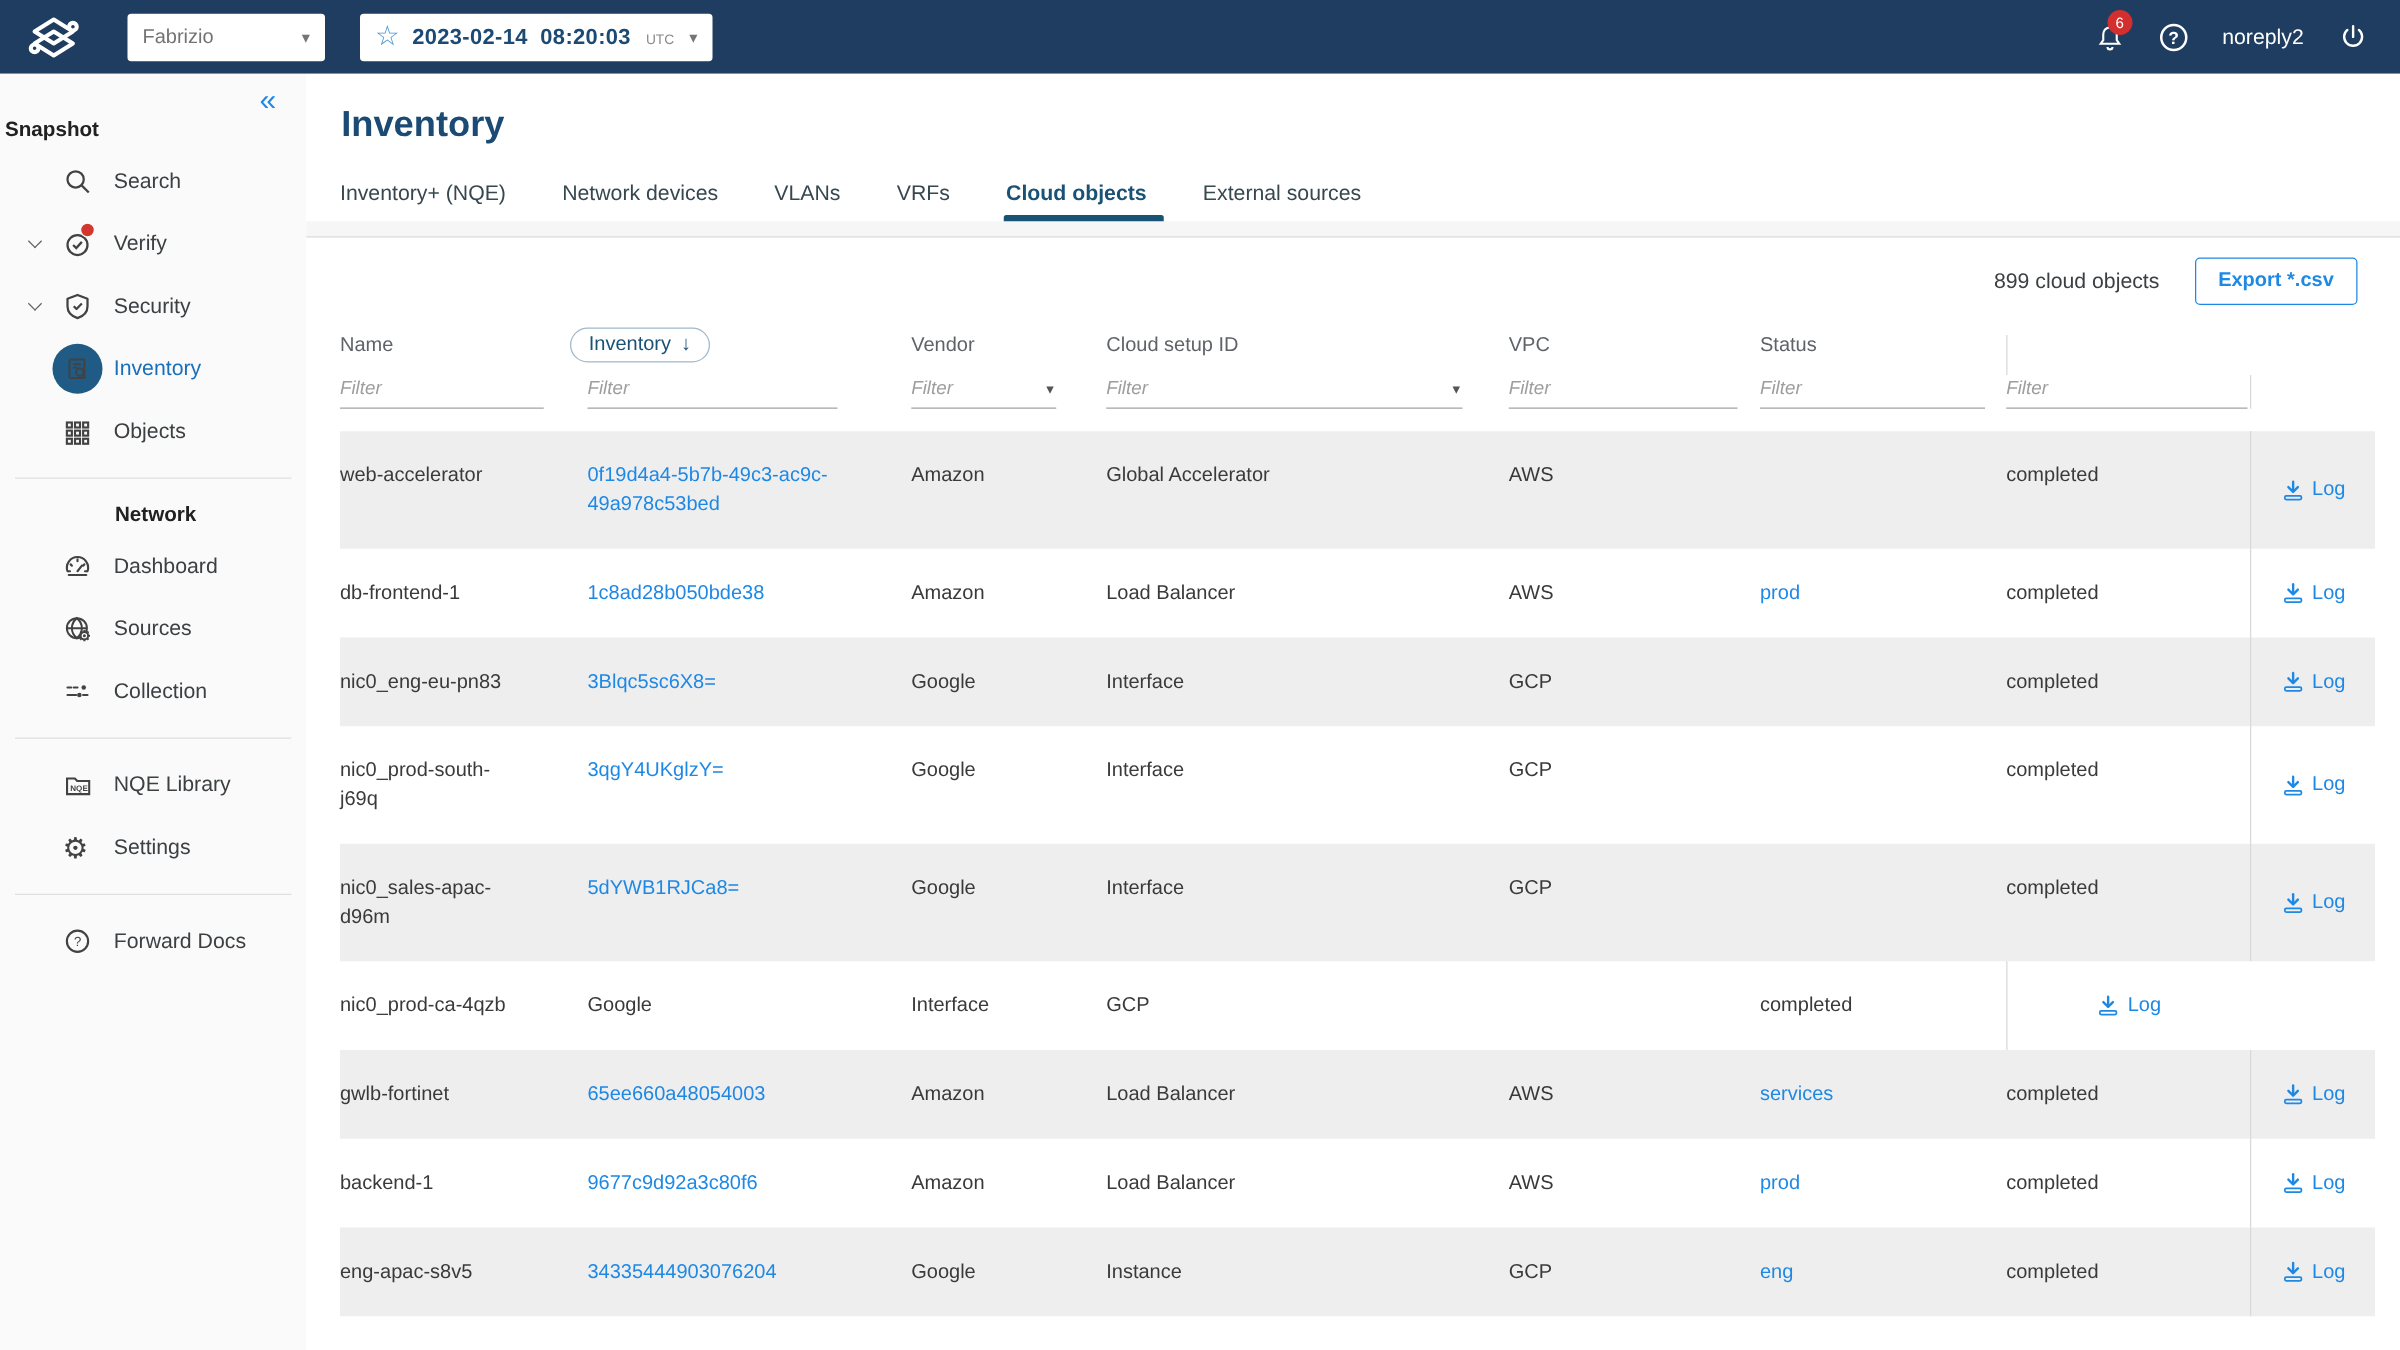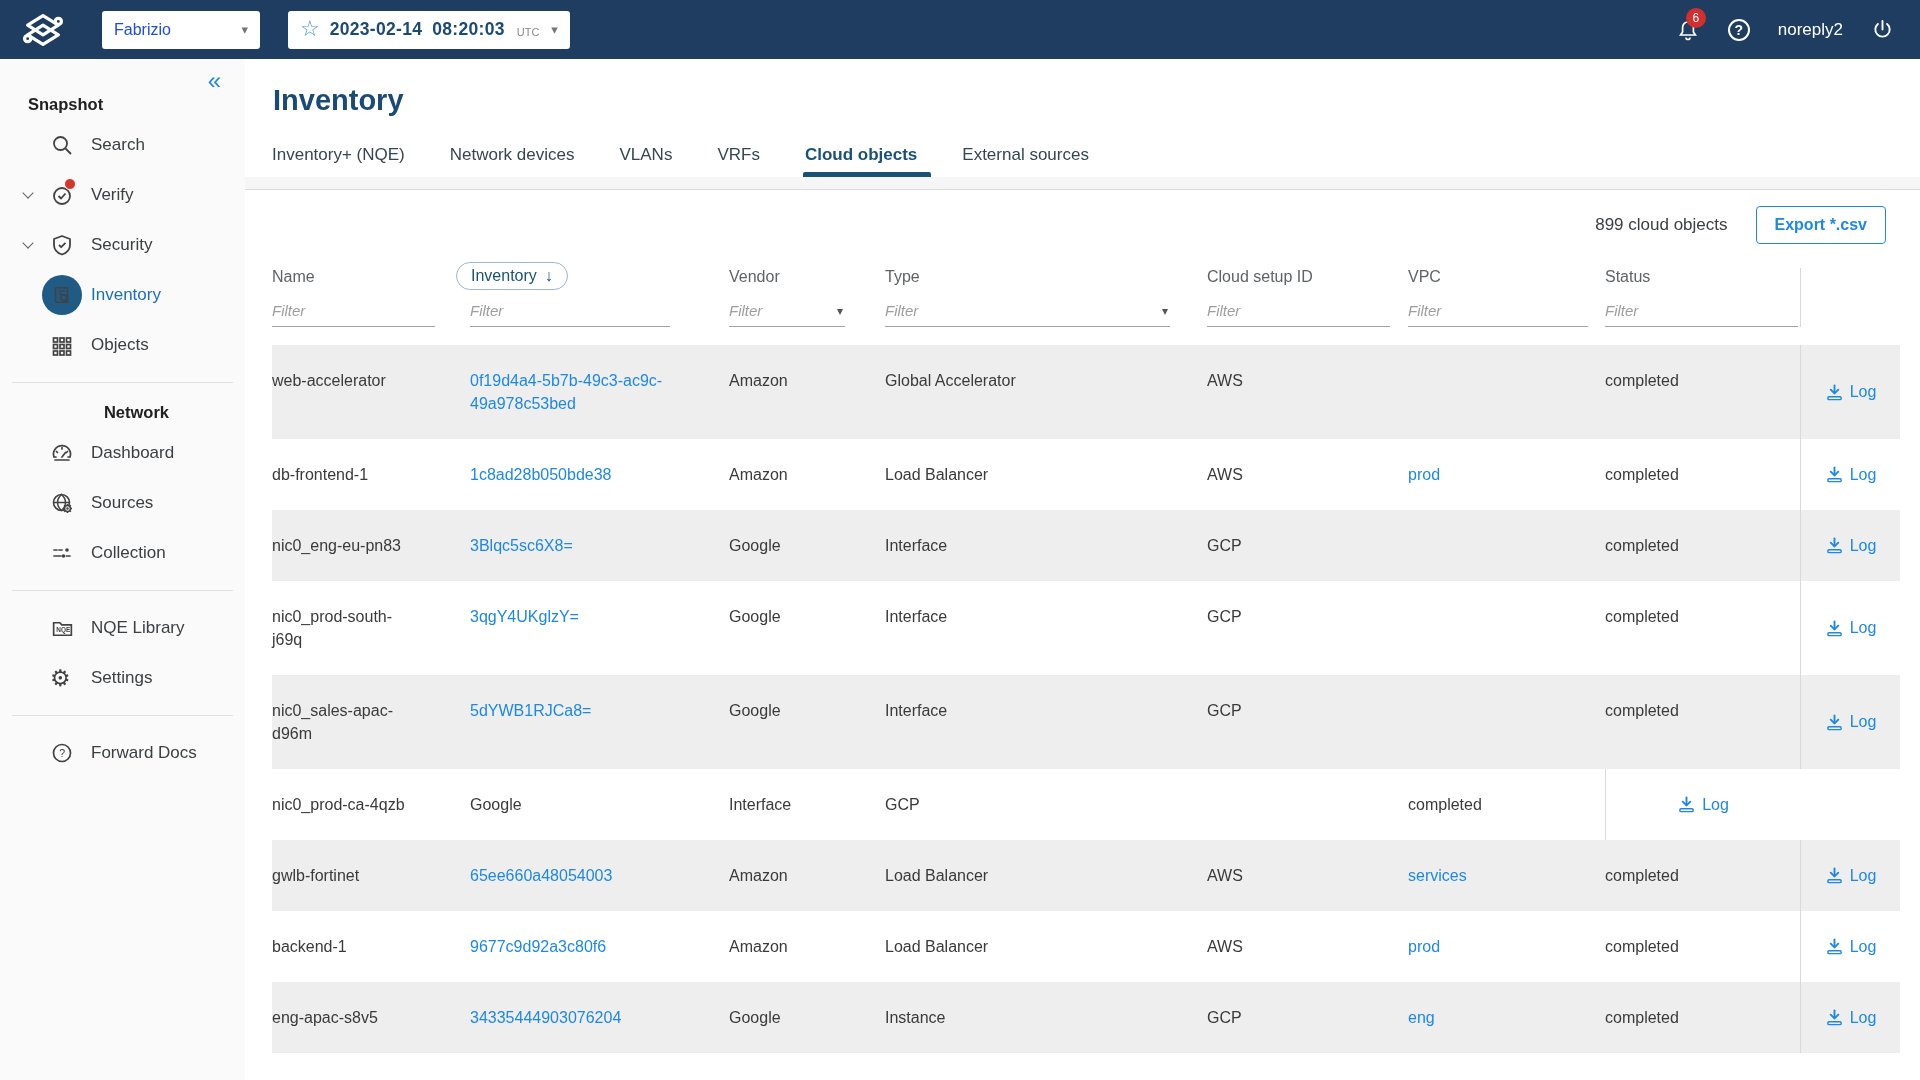--- a/index.html
+++ b/index.html
@@ -5,21 +5,21 @@
   * { margin:0; padding:0; box-sizing:border-box; }
   html,body { width:1920px; height:1080px; overflow:hidden; background:#fff;
               font-family:"Liberation Sans", sans-serif; }
 
   
   .topbar { height:59px; background:#1e3d60; display:flex; align-items:center; padding:0 26px 0 20px; }
   .logo { width:46px; height:46px; margin-right:36px; flex:none; }
   .selbox { background:#fff; border-radius:3px; height:38px; display:flex; align-items:center;
             padding:0 12px; cursor:pointer; }
   .netsel { width:158px; justify-content:space-between; }
-  .netsel .lbl { font-size:16px; color:#1d4ed8; }
+  .netsel .lbl { font-size:16px; color:#737373; }
   .caret { color:#757575; font-size:13px; line-height:1; }
   .snapbox { margin-left:28px; gap:10px; }
   .star { color:#4795d6; font-size:22px; line-height:1; margin-top:-2px; }
   .snapdate { font-size:17.5px; font-weight:700; color:#1b4a74; letter-spacing:.3px; }
   .tz { font-size:11px; color:#8a8a8a; font-weight:400; margin:4px 2px 0 2px; }
   .topright { margin-left:auto; display:flex; align-items:center; gap:28px; }
   .iconbtn { position:relative; background:none; border:none; cursor:pointer; color:#fff;
              display:flex; align-items:center; }
   .badge { position:absolute; top:-9px; left:10px; min-width:20px; height:20px; border-radius:10px;
            background:#d32f2f; color:#fff; font-size:12px; display:flex; align-items:center;
@@ -29,21 +29,21 @@
   .username { color:#fff; font-size:17px; }
 
   
   .app { display:flex; height:1021px; }
   .sidebar { width:245px; flex:none; background:#fafafa; position:relative; }
   .main { flex:1; background:#fff; position:relative; }
 
   
   .collapse { position:absolute; top:10px; right:24px; color:#1e88e5; font-size:24px; cursor:pointer;
               background:none; border:none; line-height:1; }
-  .side-head { margin:36px 0 6px 28px; font-size:16.5px; font-weight:700; color:#212121; }
+  .side-head { margin:36px 0 6px 4px; font-size:16.5px; font-weight:700; color:#212121; }
   .side-head.network { margin-top:20px;text-align:center; }
   .sdivider { height:1px; background:#e0e0e0; margin:12px 12px 12px 12px; }
   .sitem { height:50px; display:flex; align-items:center; cursor:pointer; padding-left:24px; position:relative; }
   .chev { width:26px; flex:none; display:flex; align-items:center; }
   .chev .v { width:8px; height:8px; border-right:1.6px solid #5f6368; border-bottom:1.6px solid #5f6368;
              transform:rotate(45deg); margin-top:-4px; }
   .sicon { width:41px; flex:none; display:flex; align-items:center; color:#424242; position:relative; }
   .sicon svg { stroke:#424242; }
   .slabel { font-size:17px; color:#3c4043; }
   .sitem.active .slabel { color:#1a6fba; }
@@ -322,21 +322,20 @@
 
       <div class="tgrid">
         <div class="hcell">Name</div>
         <div class="hcell">
           <button class="sortpill">
             <span>Inventory</span>
             <span class="sortarrow">↓</span>
           </button>
         </div>
         <div class="hcell">Vendor</div>
-        <div class="hcell">Type</div>
         <div class="hcell">Cloud setup ID</div>
         <div class="hcell">VPC</div>
         <div class="hcell">Status</div>
         <div class="hcell logheadcell"></div>
       </div>
 
       <div class="tgrid" style="padding-bottom:18px;">
         <div class="fcell">
             <span class="fwrap" style="width:163px;">
               <input placeholder="Filter" style="">

